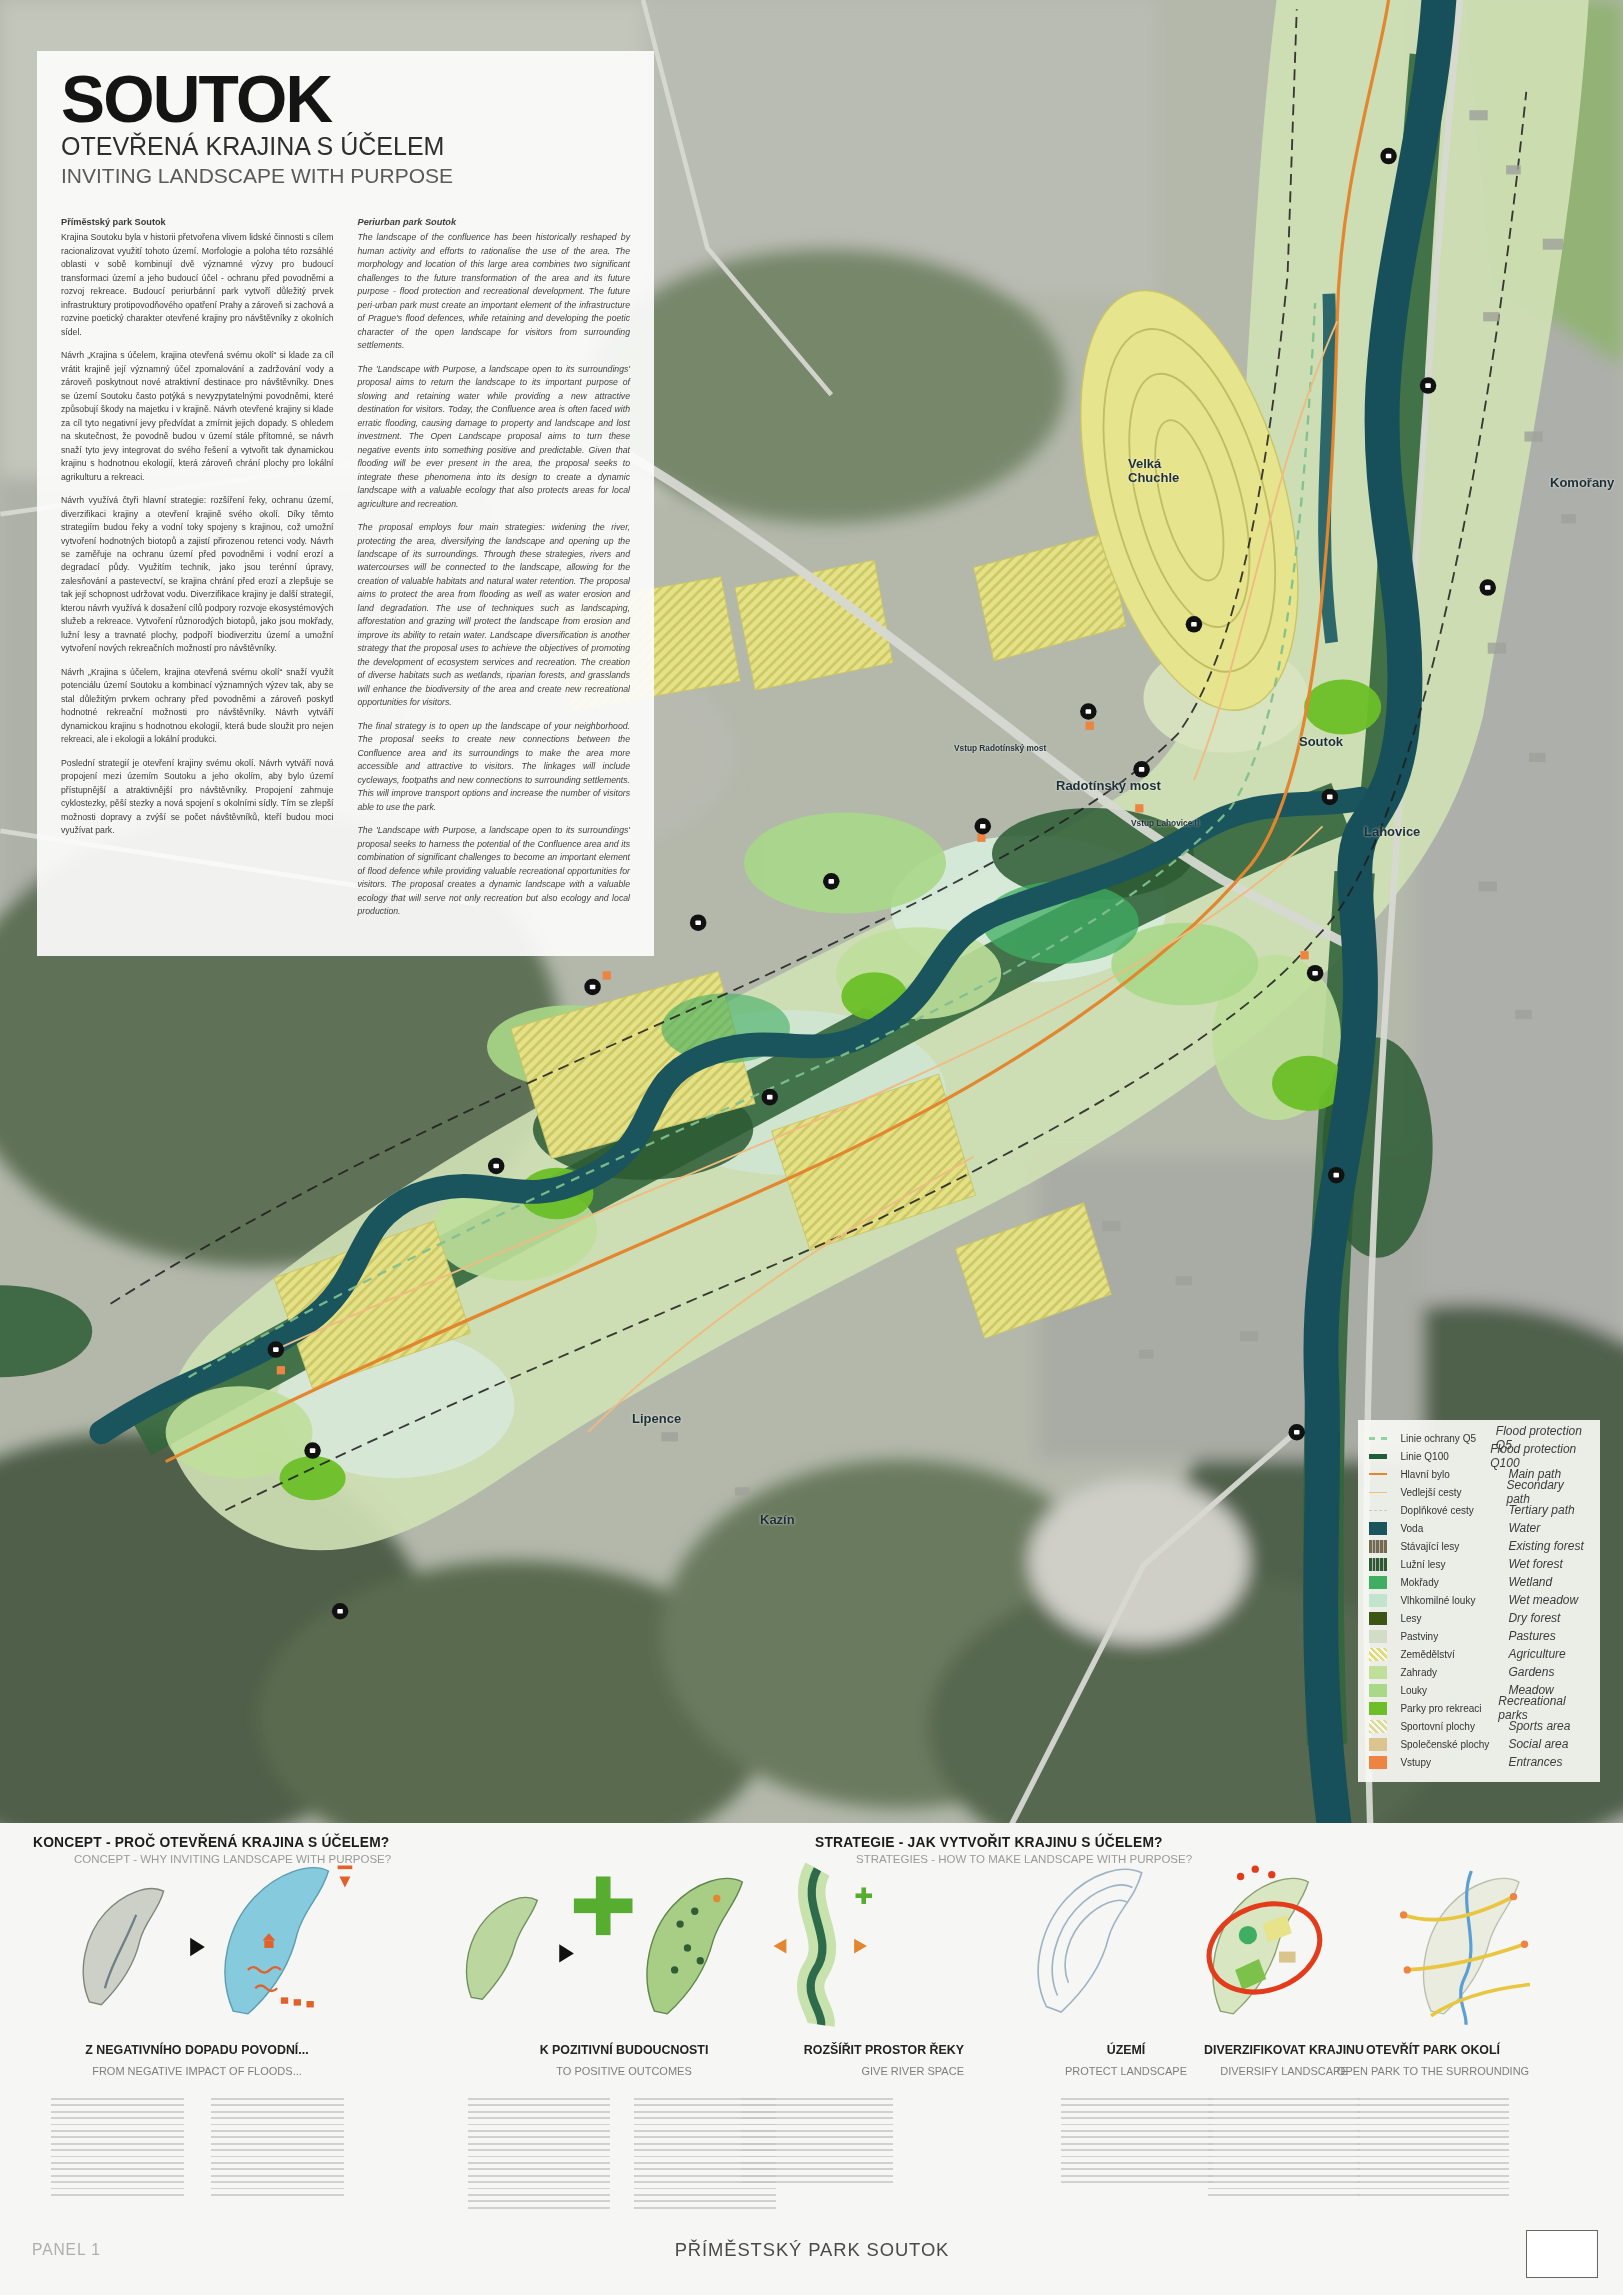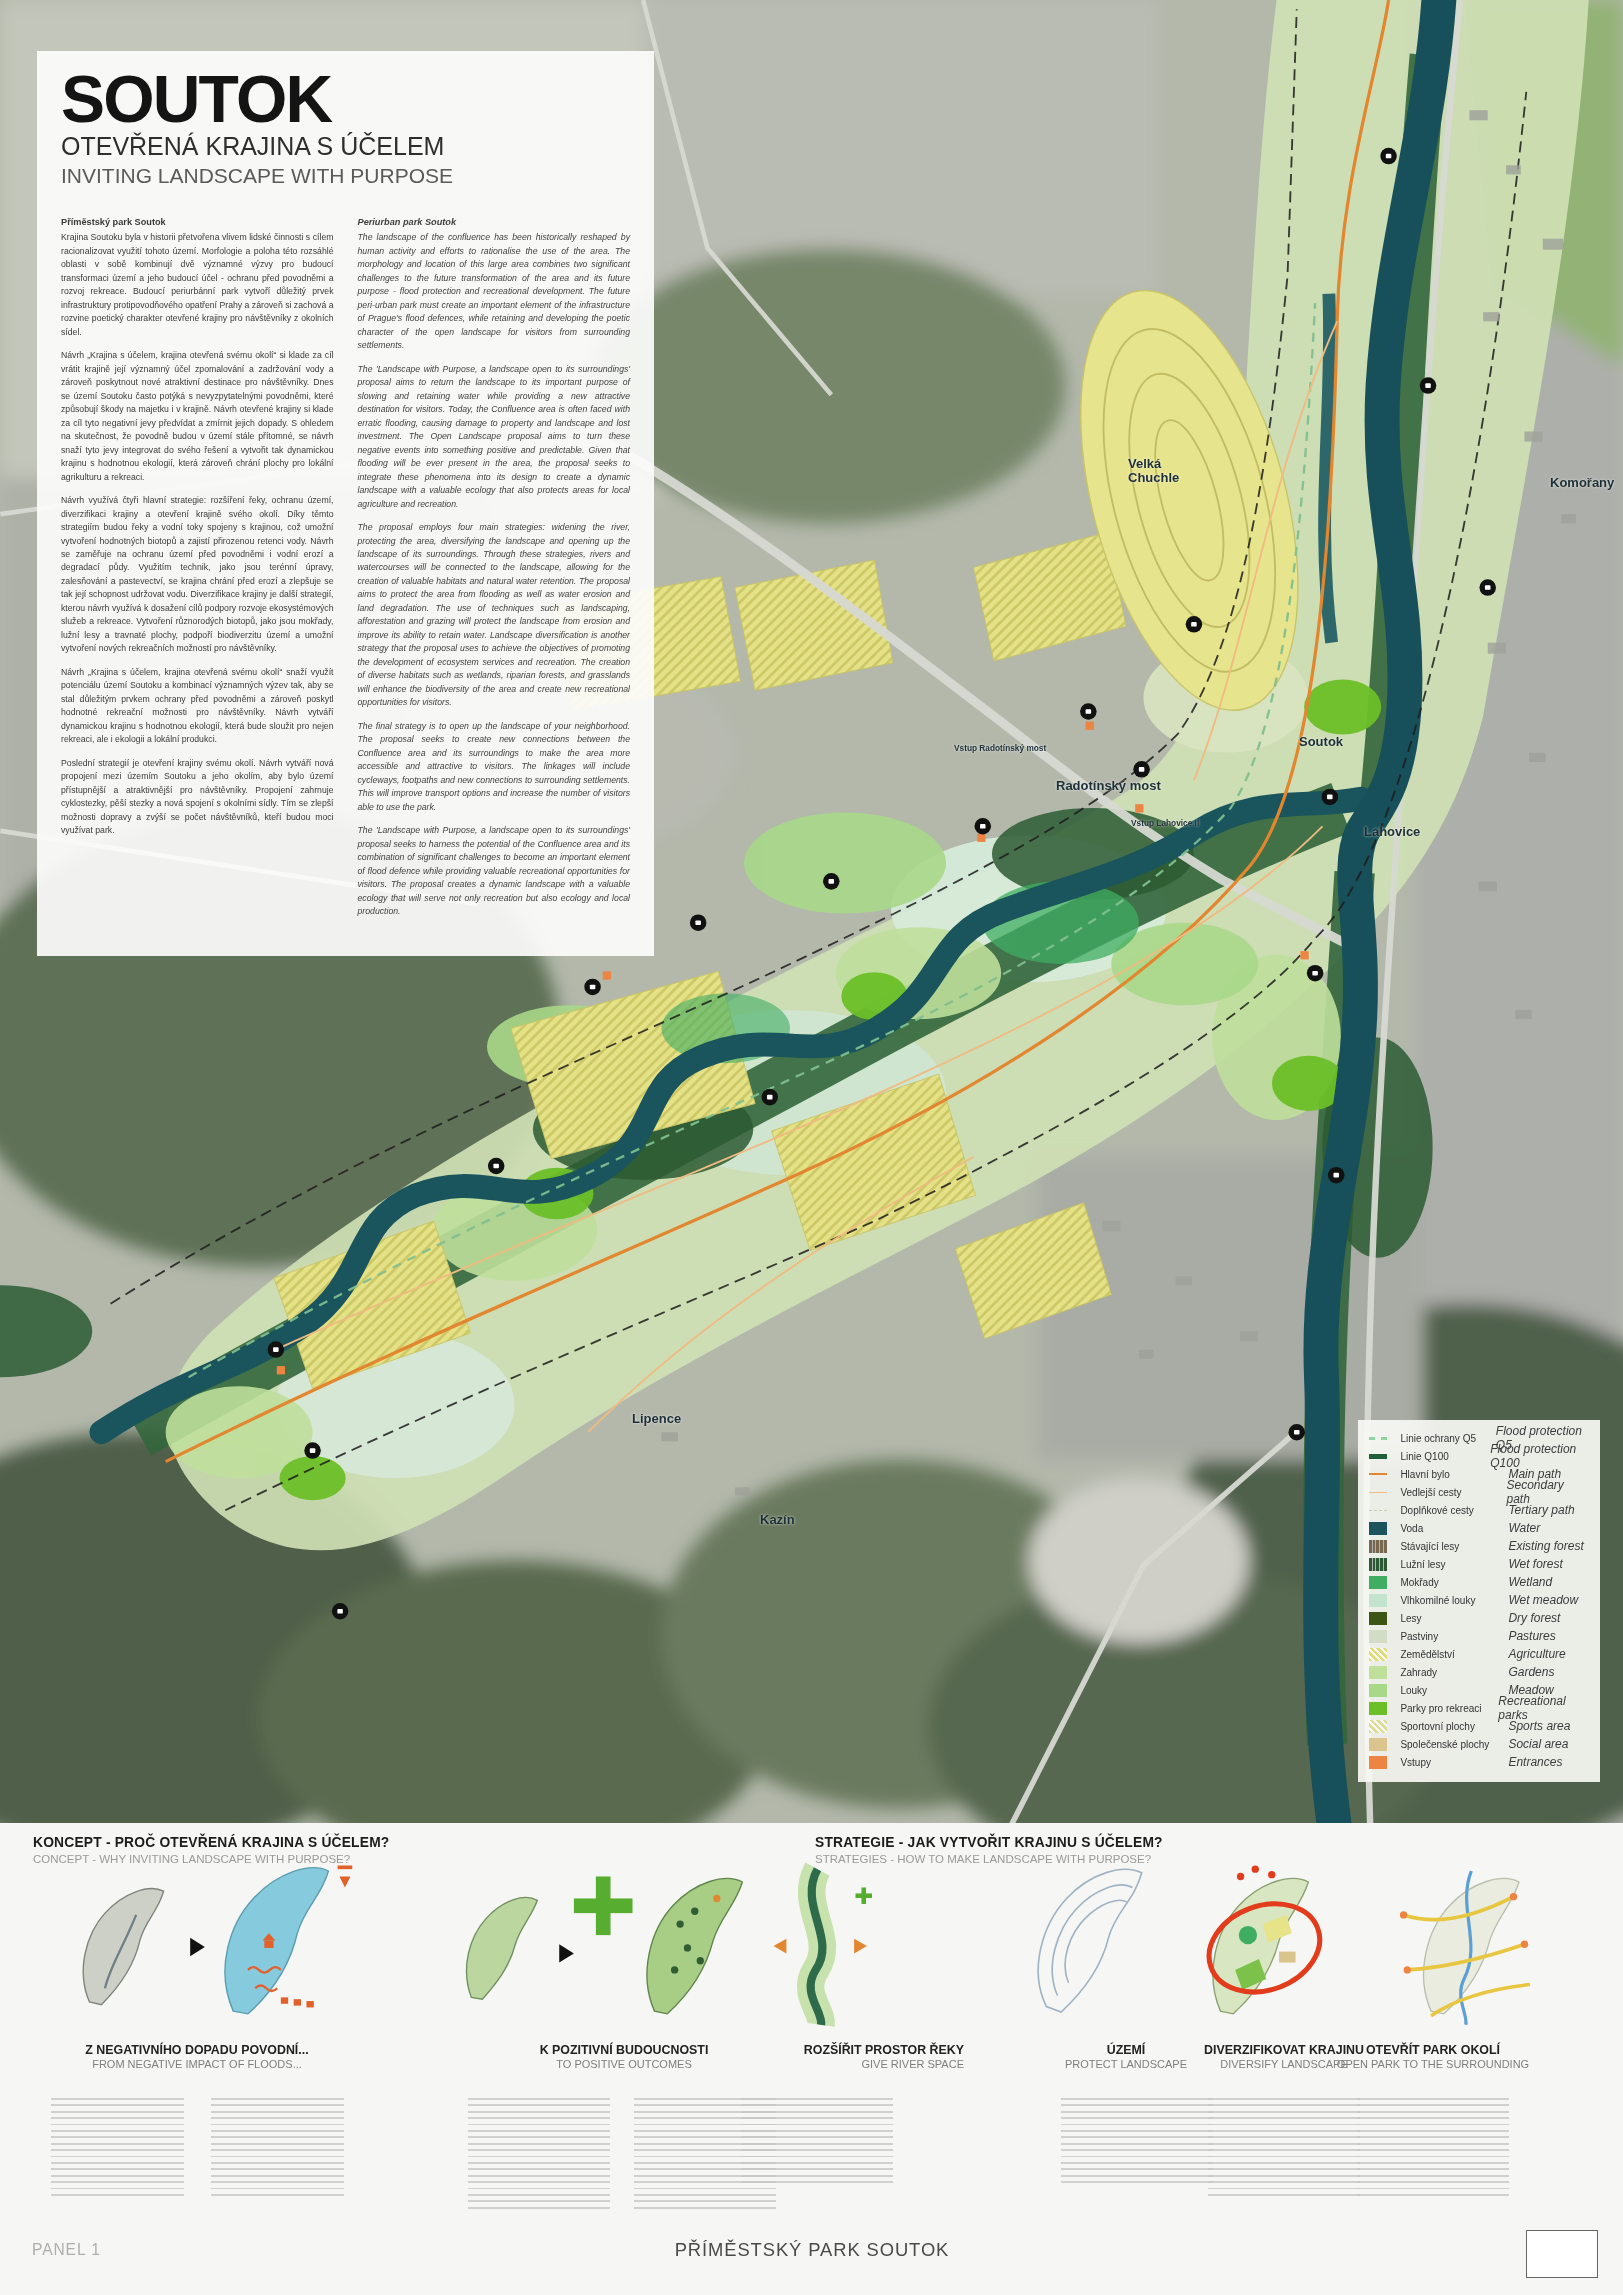--- a/index.html
+++ b/index.html
@@ -38,24 +38,24 @@
   .sw[data-kind="line-dashed"]{border-top-style:dashed;border-top-width:3.7px;}
   .sw[data-kind="line-dashed-thick"]{border-top-style:dashed;border-top-width:5.5px;}
   .sw[data-kind="line-thin"]{border-top-width:1.8px;}
   .sw[data-kind="line-dashed-thin"]{border-top-style:dashed;border-top-width:1.8px;}
   .lg-cs{width:108px;font-size:10px;color:#333;}
   .lg-en{font-size:12px;font-style:italic;color:#3c3c3c;}
 
   
   .bottom-band{position:absolute;left:0;top:1823px;width:1624px;height:473px;background:#f6f6f4;}
   .sec-head{position:absolute;font-weight:800;font-size:13.8px;color:#1c1c1c;letter-spacing:0.2px;}
-  .sec-sub{position:absolute;font-size:11.5px;color:#9a9a9a;}
+  .sec-sub{position:absolute;font-size:11.5px;color:#9a9a9a;margin-left:41px;}
   .diag-title{position:absolute;width:294px;text-align:center;transform:translateX(-50%);}
   .diag-title .cs{font-weight:800;font-size:12.4px;color:#222;}
-  .diag-title .en{font-size:11px;color:#7e7e7e;margin-top:1px;}
+  .diag-title .en{font-size:11px;color:#7e7e7e;margin-top:8px;}
   .fp{position:absolute;background:repeating-linear-gradient(to bottom,#c7c7c3 0 1.8px,transparent 1.8px 6.4px);opacity:.8;}
 
   
   .footer-panel{position:absolute;left:32px;top:2241px;font-size:15.6px;color:#aeaeae;letter-spacing:0.9px;}
   .footer-title{position:absolute;left:0;top:2239px;width:1624px;text-align:center;
                 font-size:18.4px;color:#4a4a4a;letter-spacing:0.9px;}
   .stamp-box{position:absolute;left:1526px;top:2230px;width:72px;height:48px;background:#fff;border:1.4px solid #666;box-sizing:border-box;}
 </style>
 </head>
 <body>

